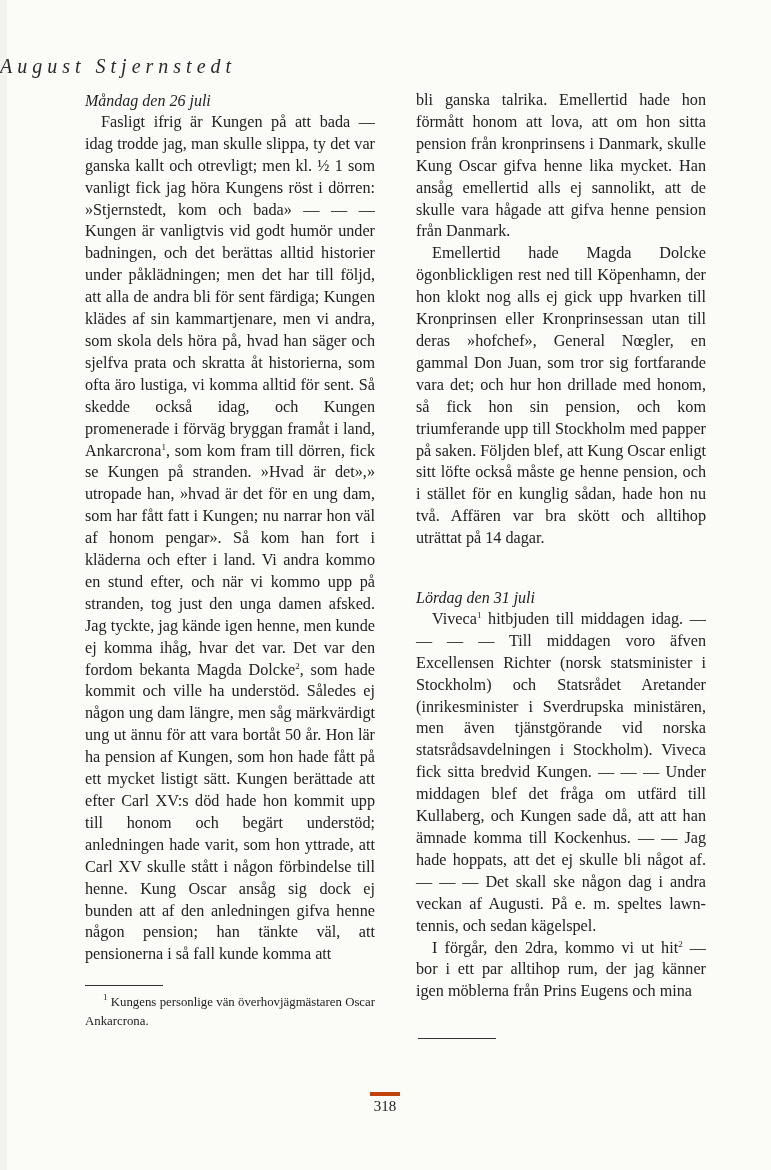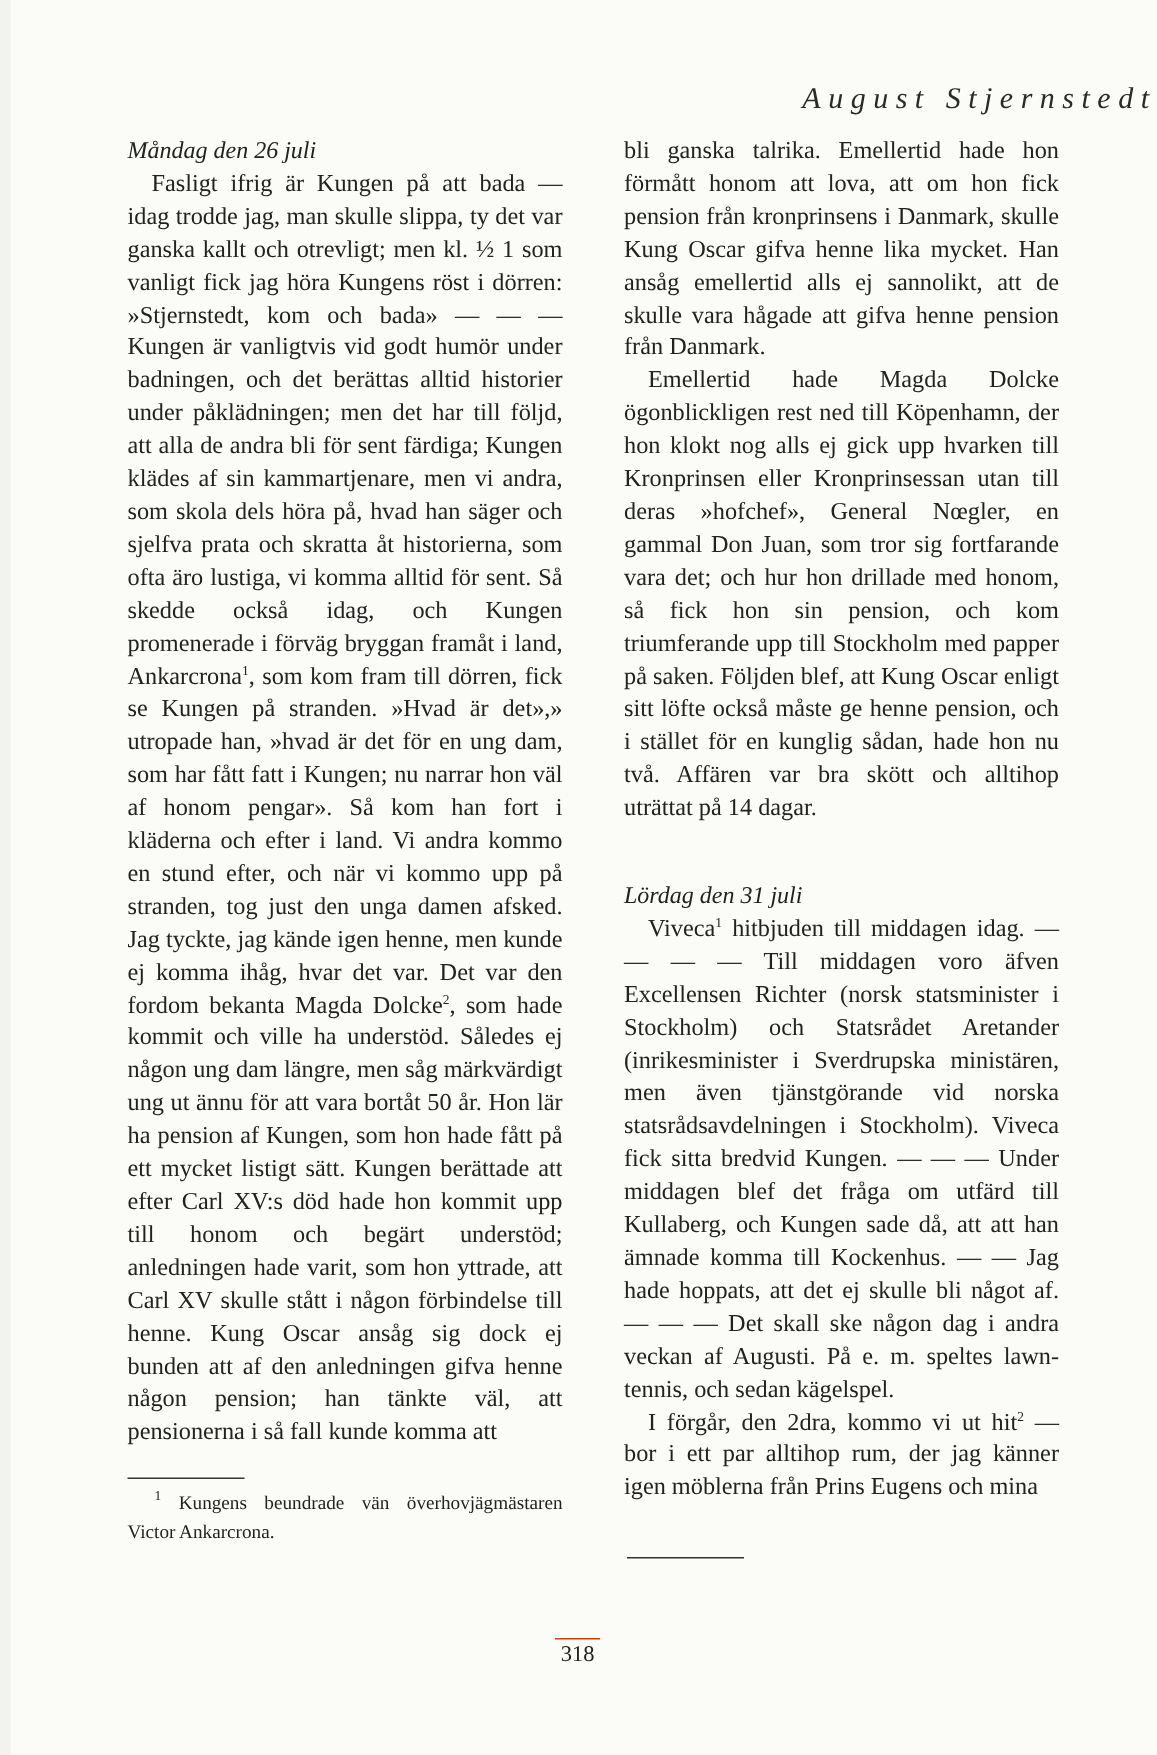--- a/index.html
+++ b/index.html
@@ -5,61 +5,61 @@
   html, body { margin: 0; padding: 0; }
   body {
     width: 771px; height: 1170px; overflow: hidden;
     background: #fbfbf8;
     font-family: "Liberation Serif", "DejaVu Serif", serif;
     color: #222;
     position: relative;
   }
   .page-edge-left { position: absolute; left: 0; top: 0; width: 7px; height: 1170px; background: #f2f2ee; }
   .running-head {
-    position: absolute; top: 55px; left: 0; width: 771px; text-align: right;
+    position: absolute; top: 55px; left: 0; width: 771px; text-align: left;
     font-style: italic; font-size: 20px; letter-spacing: 5px; color: #2a2a2a;
   }
   .col { position: absolute; top: 90px; width: 290px; font-size: 16.2px; line-height: 21.9px; }
   .col-left { left: 85px; }
   .col-right { left: 416px; }
   .col p { margin: 0; text-align: justify; }
   .indent { text-indent: 16px; }
   .date-head { font-style: italic; font-size: 16px; margin: 0 0 2px 0; }
   .date-head.spaced { margin-top: 37px; }
   sup { font-size: 9px; vertical-align: 6px; line-height: 0; }
   .fn-rule { position: absolute; height: 1px; background: #333; width: 78px; }
   .footnotes { position: absolute; font-size: 12.8px; line-height: 19px; }
   .footnotes p { margin: 0 0 3px 0; text-align: justify; }
   .fn-left { left: 85px; top: 993px; width: 290px; }
   .fn-left p { text-indent: 18px; }
   .fn-right { left: 436px; top: 1046px; width: 270px; }
   .page-number {
     position: absolute; left: 370px; top: 1092px; font-size: 15px;
-    border-top: 1px solid #c2410c; padding-top: 2px; width: 30px; text-align: center;
+    border-top: 4px solid #c2410c; padding-top: 2px; width: 30px; text-align: center;
   }
 </style>
 </head>
 <body>
 
 <div class="page-edge-left"></div>
 
 <div class="running-head">August Stjernstedt</div>
 
 <div class="col col-left">
   <p class="date-head">Måndag den 26 juli</p>
   <p class="indent"><span>Fasligt ifrig är Kungen på att bada — idag trodde jag, man skulle slippa, ty det var ganska kallt och otrevligt; men kl. ½ 1 som vanligt fick jag höra Kungens röst i dörren: »Stjernstedt, kom och bada» — — — Kungen är vanligtvis vid godt humör under badningen, och det berättas alltid historier under påklädningen; men det har till följd, att alla de andra bli för sent färdiga; Kungen klädes af sin kammartjenare, men vi andra, som skola dels höra på, hvad han säger och sjelfva prata och skratta åt historierna, som ofta äro lustiga, vi komma alltid för sent. Så skedde också idag, och Kungen promenerade i förväg bryggan framåt i land, Ankarcrona</span><sup>1</sup><span>, som kom fram till dörren, fick se Kungen på stranden. »Hvad är det»,» utropade han, »hvad är det för en ung dam, som har fått fatt i Kungen; nu narrar hon väl af honom pengar». Så kom han fort i kläderna och efter i land. Vi andra kommo en stund efter, och när vi kommo upp på stranden, tog just den unga damen afsked. Jag tyckte, jag kände igen henne, men kunde ej komma ihåg, hvar det var. Det var den fordom bekanta Magda Dolcke</span><sup>2</sup><span>, som hade kommit och ville ha understöd. Således ej någon ung dam längre, men såg märkvärdigt ung ut ännu för att vara bortåt 50 år.  Hon lär ha pension af Kungen, som hon hade fått på ett mycket listigt sätt. Kungen berättade att efter Carl XV:s död hade hon kommit upp till honom och begärt understöd; anledningen hade varit, som hon yttrade, att Carl XV skulle stått i någon förbindelse till henne. Kung Oscar ansåg sig dock ej bunden att af den anledningen gifva henne någon pension; han tänkte väl, att pensionerna i så fall kunde komma att</span></p>
 </div>
 
 <div class="fn-rule" style="left:85px; top:985px;"></div>
 <div class="footnotes fn-left">
-  <p><sup>1</sup> <span>Kungens  beundrade vän överhovjägmästaren Victor  Ankarcrona.</span></p>
+  <p><sup>1</sup> <span>Kungens  personlige vän överhovjägmästaren Oscar  Ankarcrona.</span></p>
 </div>
 
 <div class="col col-right">
-  <p>bli ganska talrika. Emellertid hade hon förmått honom att lova, att om hon fick pension från kronprinsens i Danmark, skulle Kung Oscar gifva henne lika mycket. Han ansåg emellertid alls ej sannolikt, att de skulle vara hågade att gifva henne pension från Danmark.</p>
+  <p>bli ganska talrika. Emellertid hade hon förmått honom att lova, att om hon sitta pension från kronprinsens i Danmark, skulle Kung Oscar gifva henne lika mycket. Han ansåg emellertid alls ej sannolikt, att de skulle vara hågade att gifva henne pension från Danmark.</p>
   <p class="indent">Emellertid hade Magda Dolcke ögonblickligen rest ned till Köpenhamn, der hon klokt nog alls ej gick upp hvarken till Kronprinsen eller Kronprinsessan utan till deras »hofchef», General Nœgler, en gammal Don Juan, som tror sig fortfarande vara det; och hur hon drillade med honom, så fick hon sin pension, och kom triumferande upp till Stockholm med papper på saken. Följden blef, att Kung Oscar enligt sitt löfte också måste ge henne pension, och i stället för en kunglig sådan, hade hon nu två. Affären var bra skött och alltihop uträttat på 14 dagar.</p>
   <p class="date-head spaced">Lördag den 31 juli</p>
   <p class="indent"><span>Viveca</span><sup>1</sup><span> hitbjuden till middagen idag. — — — — Till middagen voro äfven Excellensen Richter (norsk statsminister i Stockholm) och Statsrådet Aretander (inrikesminister i Sverdrupska ministären, men även tjänstgörande vid norska statsrådsavdelningen i Stockholm). Viveca fick sitta bredvid Kungen. — — — Under middagen blef det fråga om utfärd till Kullaberg, och Kungen sade då, att att han ämnade komma till Kockenhus. — — Jag hade hoppats, att det ej skulle bli något af. — — — Det skall ske någon dag i andra veckan af Augusti. På e. m. speltes lawn-tennis, och sedan kägelspel.</span></p>
   <p class="indent"><span>I förgår, den 2dra, kommo vi ut hit</span><sup>2</sup><span> — bor i ett par alltihop rum, der jag känner igen möblerna från Prins Eugens och mina</span></p>
 </div>
 
 <div class="fn-rule" style="left:418px; top:1038px;"></div>
 <div class="footnotes fn-right">
 </div>
 

